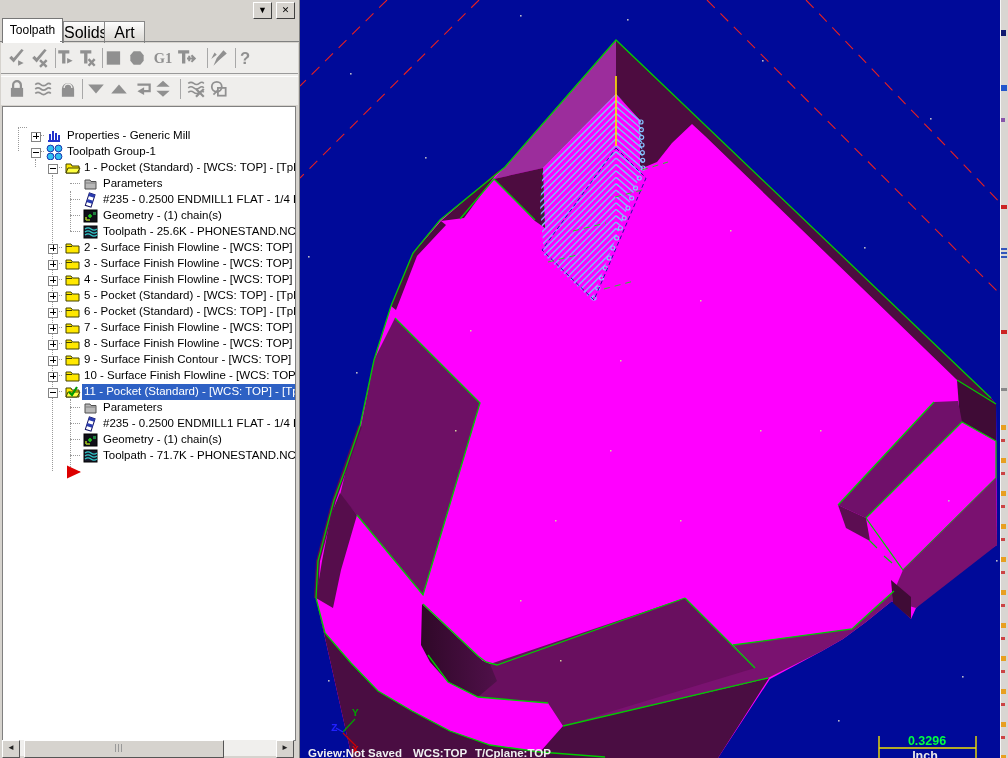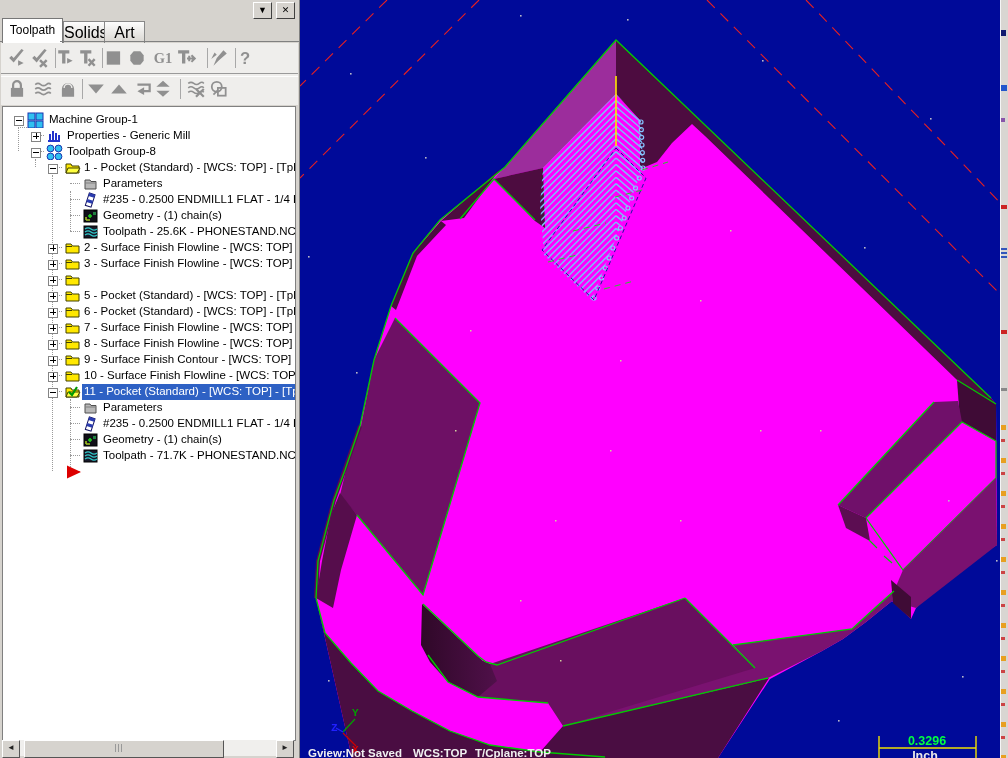--- a/index.html
+++ b/index.html
@@ -364,33 +364,20 @@
 <div style="position:absolute;left:49px;top:220px;width:10px;height:1px;border-top:1px dotted #9a9a9a;"></div>
 <div style="position:absolute;left:49px;top:236px;width:10px;height:1px;border-top:1px dotted #9a9a9a;"></div>
 <div style="position:absolute;left:49px;top:252px;width:10px;height:1px;border-top:1px dotted #9a9a9a;"></div>
 <div style="position:absolute;left:49px;top:268px;width:10px;height:1px;border-top:1px dotted #9a9a9a;"></div>
 <div style="position:absolute;left:49px;top:284px;width:10px;height:1px;border-top:1px dotted #9a9a9a;"></div>
 <div style="position:absolute;left:67px;top:300px;width:10px;height:1px;border-top:1px dotted #9a9a9a;"></div>
 <div style="position:absolute;left:67px;top:316px;width:10px;height:1px;border-top:1px dotted #9a9a9a;"></div>
 <div style="position:absolute;left:67px;top:332px;width:10px;height:1px;border-top:1px dotted #9a9a9a;"></div>
 <div style="position:absolute;left:67px;top:348px;width:10px;height:1px;border-top:1px dotted #9a9a9a;"></div>
 <div style="position:absolute;left:67px;top:364px;width:10px;height:1px;border-top:1px dotted #9a9a9a;"></div>
-<div class="row" style="top:5px;width:292px;">
-        <div style="position:absolute;left:11px;top:3.5px;width:8px;height:8px;background:#fff;border:1px solid #848484;"></div>
-        <div style="position:absolute;left:13px;top:7.5px;width:6px;height:1px;background:#000;"></div>
-        <div style="position:absolute;left:24px;top:0px;width:17px;height:16px;">
-          <svg width="17" height="16" style="position:absolute;top:0px;">
-            <rect x="1" y="1" width="7" height="7" fill="#30c0f0" stroke="#1a35b0"></rect>
-            <rect x="9" y="1" width="7" height="7" fill="#30c0f0" stroke="#1a35b0"></rect>
-            <rect x="1" y="9" width="7" height="7" fill="#30c0f0" stroke="#1a35b0"></rect>
-            <rect x="9" y="9" width="7" height="7" fill="#30c0f0" stroke="#1a35b0"></rect>
-          </svg>
-        </div>
-        <div style="position:absolute;left:46px;top:0px;height:16px;color:#000;line-height:15px;white-space:nowrap;">Machine Group-1</div>
-      </div>
 <div class="row" style="top:21px;width:236px;">
         <div style="position:absolute;left:28px;top:3.5px;width:8px;height:8px;background:#fff;border:1px solid #848484;"></div>
         <div style="position:absolute;left:30px;top:7.5px;width:6px;height:1px;background:#000;"></div>
         <div style="position:absolute;left:32.5px;top:5px;width:1px;height:6px;background:#000;"></div>
         <div style="position:absolute;left:43px;top:0px;width:17px;height:16px;">
           <svg width="17" height="16" style="position:absolute;top:0px;">
             <rect x="2" y="12" width="12" height="2" fill="#2233cc"></rect>
             <rect x="3" y="6" width="2" height="6" fill="#2233cc"></rect>
             <rect x="6" y="3" width="2" height="9" fill="#2233cc"></rect>
             <rect x="9" y="5" width="2" height="7" fill="#2233cc"></rect>
@@ -403,21 +390,21 @@
         <div style="position:absolute;left:28px;top:3.5px;width:8px;height:8px;background:#fff;border:1px solid #848484;"></div>
         <div style="position:absolute;left:30px;top:7.5px;width:6px;height:1px;background:#000;"></div>
         <div style="position:absolute;left:43px;top:0px;width:17px;height:16px;">
           <svg width="17" height="16" style="position:absolute;top:0px;">
             <circle cx="4.5" cy="4.5" r="3.4" fill="#30c0f0" stroke="#1a35b0"></circle>
             <circle cx="12.5" cy="4.5" r="3.4" fill="#30c0f0" stroke="#1a35b0"></circle>
             <circle cx="4.5" cy="12.5" r="3.4" fill="#30c0f0" stroke="#1a35b0"></circle>
             <circle cx="12.5" cy="12.5" r="3.4" fill="#30c0f0" stroke="#1a35b0"></circle>
           </svg>
         </div>
-        <div style="position:absolute;left:64px;top:0px;height:16px;color:#000;line-height:15px;white-space:nowrap;">Toolpath Group-8</div>
+        <div style="position:absolute;left:64px;top:0px;height:16px;color:#000;line-height:15px;white-space:nowrap;">Toolpath Group-1</div>
       </div>
 <div class="row" style="top:53px;width:292px;">
         <div style="position:absolute;left:45px;top:3.5px;width:8px;height:8px;background:#fff;border:1px solid #848484;"></div>
         <div style="position:absolute;left:47px;top:7.5px;width:6px;height:1px;background:#000;"></div>
         <div style="position:absolute;left:61px;top:0px;width:17px;height:16px;">
           <svg width="17" height="16" style="position:absolute;top:0px;">
             <path d="M2 4 L7 4 L8 6 L15 6 L15 13 L2 13 Z" fill="#ffe800" stroke="#404000" stroke-width="1"></path>
             <path d="M4 8 L16 8 L13 13 L2 13 Z" fill="#ffff40" stroke="#404000" stroke-width="1"></path>
           </svg>
         </div>
@@ -491,20 +478,21 @@
 <div class="row" style="top:165px;width:292px;">
         <div style="position:absolute;left:45px;top:3.5px;width:8px;height:8px;background:#fff;border:1px solid #848484;"></div>
         <div style="position:absolute;left:47px;top:7.5px;width:6px;height:1px;background:#000;"></div>
         <div style="position:absolute;left:49.5px;top:5px;width:1px;height:6px;background:#000;"></div>
         <div style="position:absolute;left:61px;top:0px;width:17px;height:16px;">
           <svg width="17" height="16" style="position:absolute;top:0px;">
             <path d="M2 4 L7 4 L8.5 6 L15 6 L15 13 L2 13 Z" fill="#ffe800" stroke="#404000" stroke-width="1"></path>
             <line x1="2" y1="6.5" x2="8" y2="6.5" stroke="#404000"></line>
           </svg>
         </div>
+        <div style="position:absolute;left:81px;top:0px;height:16px;color:#000;line-height:15px;white-space:nowrap;">4 - Surface Finish Flowline - [WCS: TOP]</div>
       </div>
 <div class="row" style="top:181px;width:292px;">
         <div style="position:absolute;left:45px;top:3.5px;width:8px;height:8px;background:#fff;border:1px solid #848484;"></div>
         <div style="position:absolute;left:47px;top:7.5px;width:6px;height:1px;background:#000;"></div>
         <div style="position:absolute;left:49.5px;top:5px;width:1px;height:6px;background:#000;"></div>
         <div style="position:absolute;left:61px;top:0px;width:17px;height:16px;">
           <svg width="17" height="16" style="position:absolute;top:0px;">
             <path d="M2 4 L7 4 L8.5 6 L15 6 L15 13 L2 13 Z" fill="#ffe800" stroke="#404000" stroke-width="1"></path>
             <line x1="2" y1="6.5" x2="8" y2="6.5" stroke="#404000"></line>
           </svg>

